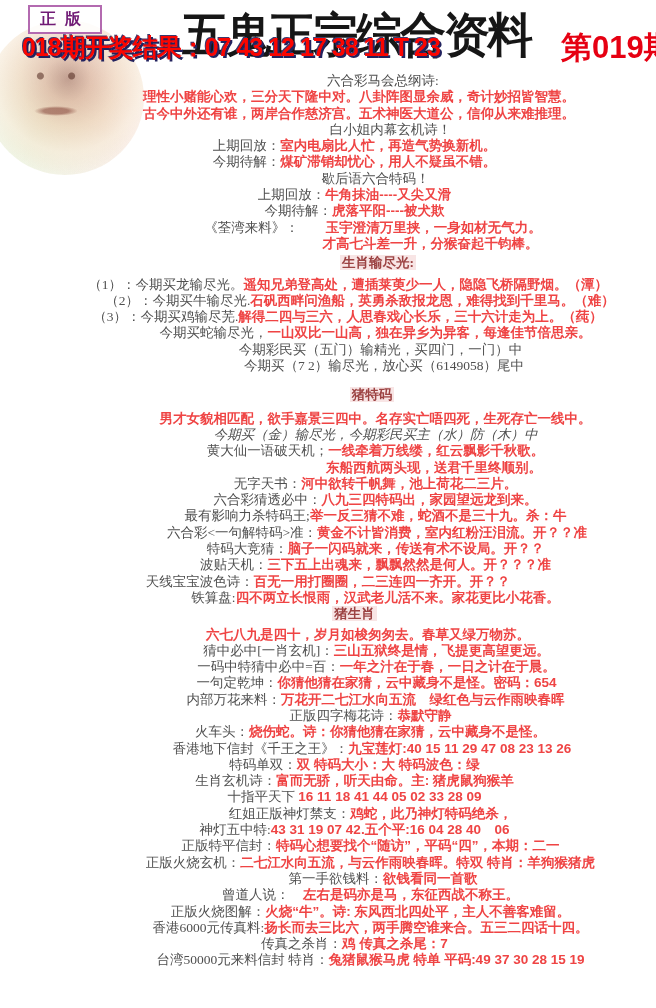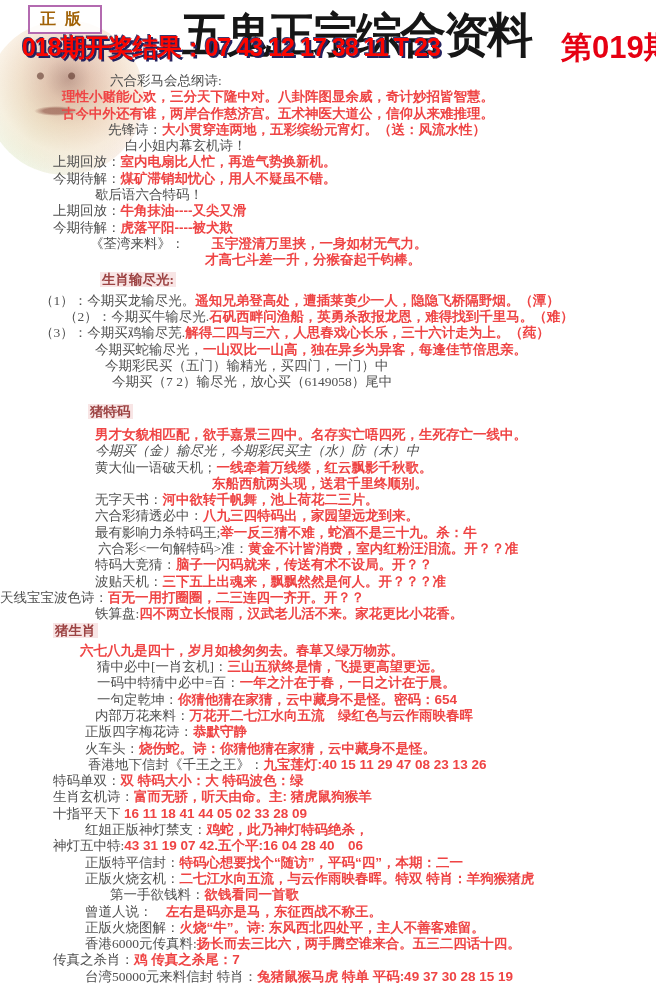--- a/index.html
+++ b/index.html
@@ -10,31 +10,31 @@
         background:
           radial-gradient(circle at 52% 38%, rgba(150,90,70,.55) 0%, rgba(205,150,120,.5) 18%, rgba(235,205,175,.55) 38%, rgba(248,236,218,.6) 58%, rgba(255,255,255,0) 75%),
           radial-gradient(circle at 30% 75%, rgba(214,224,180,.5) 0%, rgba(255,255,255,0) 60%),
           radial-gradient(circle at 75% 70%, rgba(240,205,190,.45) 0%, rgba(255,255,255,0) 55%);}
   .face .eyes{position:absolute;left:44px;top:52px;width:52px;height:8px;
         background:radial-gradient(circle at 20% 50%, rgba(80,40,30,.55) 0 3px, rgba(0,0,0,0) 4px),
                    radial-gradient(circle at 80% 50%, rgba(80,40,30,.55) 0 3px, rgba(0,0,0,0) 4px);}
   .face .mouth{position:absolute;left:48px;top:86px;width:44px;height:10px;border-radius:50%;
         background:radial-gradient(ellipse at 50% 50%, rgba(120,50,40,.5) 0 40%, rgba(0,0,0,0) 70%);}
   .badge{position:absolute;left:28px;top:5px;padding:2px 10px;border:2px solid #b36ab0;
-         color:#a16207;font-size:16px;font-weight:700;letter-spacing:9px;
+         color:#701a75;font-size:16px;font-weight:700;letter-spacing:9px;
          font-family:"Liberation Serif","DejaVu Serif",serif;background:rgba(255,255,255,.85);}
   .title{position:absolute;left:182px;top:4px;white-space:nowrap;color:#161616;
          font-family:"DejaVu Serif","Liberation Serif",serif;font-size:47px;font-weight:700;
          letter-spacing:-2px;transform:scaleX(.97);transform-origin:left;}
   .issue{position:absolute;left:561px;top:27px;color:#e60012;font-size:31px;font-weight:700;white-space:nowrap;}
   .result{position:absolute;left:22px;top:31px;z-index:6;color:#fb0500;font-size:25px;font-weight:800;
           white-space:nowrap;letter-spacing:-1px;
           text-shadow:2px 2px 0 #22225e,-1px -1px 0 #3a3a6e;}
   .content{position:absolute;left:0;top:73px;width:656px;font-size:13.5px;line-height:16.3px;}
-  .line{white-space:nowrap;}
+  .line{white-space:nowrap;text-align:center;}
   .lab{color:#4f4f4f;font-weight:400;font-family:"Liberation Serif","DejaVu Serif",serif;}
   .txt{color:#ef4444;font-weight:700;}
   .line.sec .txt{color:#9c4343;background:#f8e5e5;font-weight:700;
                  font-family:"Liberation Serif","DejaVu Serif",serif;padding:0 2px;}
 </style>
 </head>
 <body>
 
 <div class="page">
 
@@ -59,23 +59,20 @@
 
       <div class="line" style="margin-left: 62px;">
         <span class="lab"></span><span class="txt">理性小赌能心欢，三分天下隆中对。八卦阵图显余威，奇计妙招皆智慧。</span>
       </div>
 
       <div class="line" style="margin-left: 62px;">
         <span class="lab"></span><span class="txt">古今中外还有谁，两岸合作慈济宫。五术神医大道公，信仰从来难推理。</span>
       </div>
 
 
-      <div class="line" style="margin-left: 108px;">
-        <span class="lab">先锋诗：</span><span class="txt">大小贯穿连两地，五彩缤纷元宵灯。（送：风流水性）</span>
-      </div>
 
       <div class="line" style="margin-left: 125px;">
         <span class="lab">白小姐内幕玄机诗！</span><span class="txt"></span>
       </div>
 
       <div class="line" style="margin-left: 53px;">
         <span class="lab">上期回放：</span><span class="txt">室内电扇比人忙，再造气势换新机。</span>
       </div>
 
       <div class="line" style="margin-left: 53px;">

